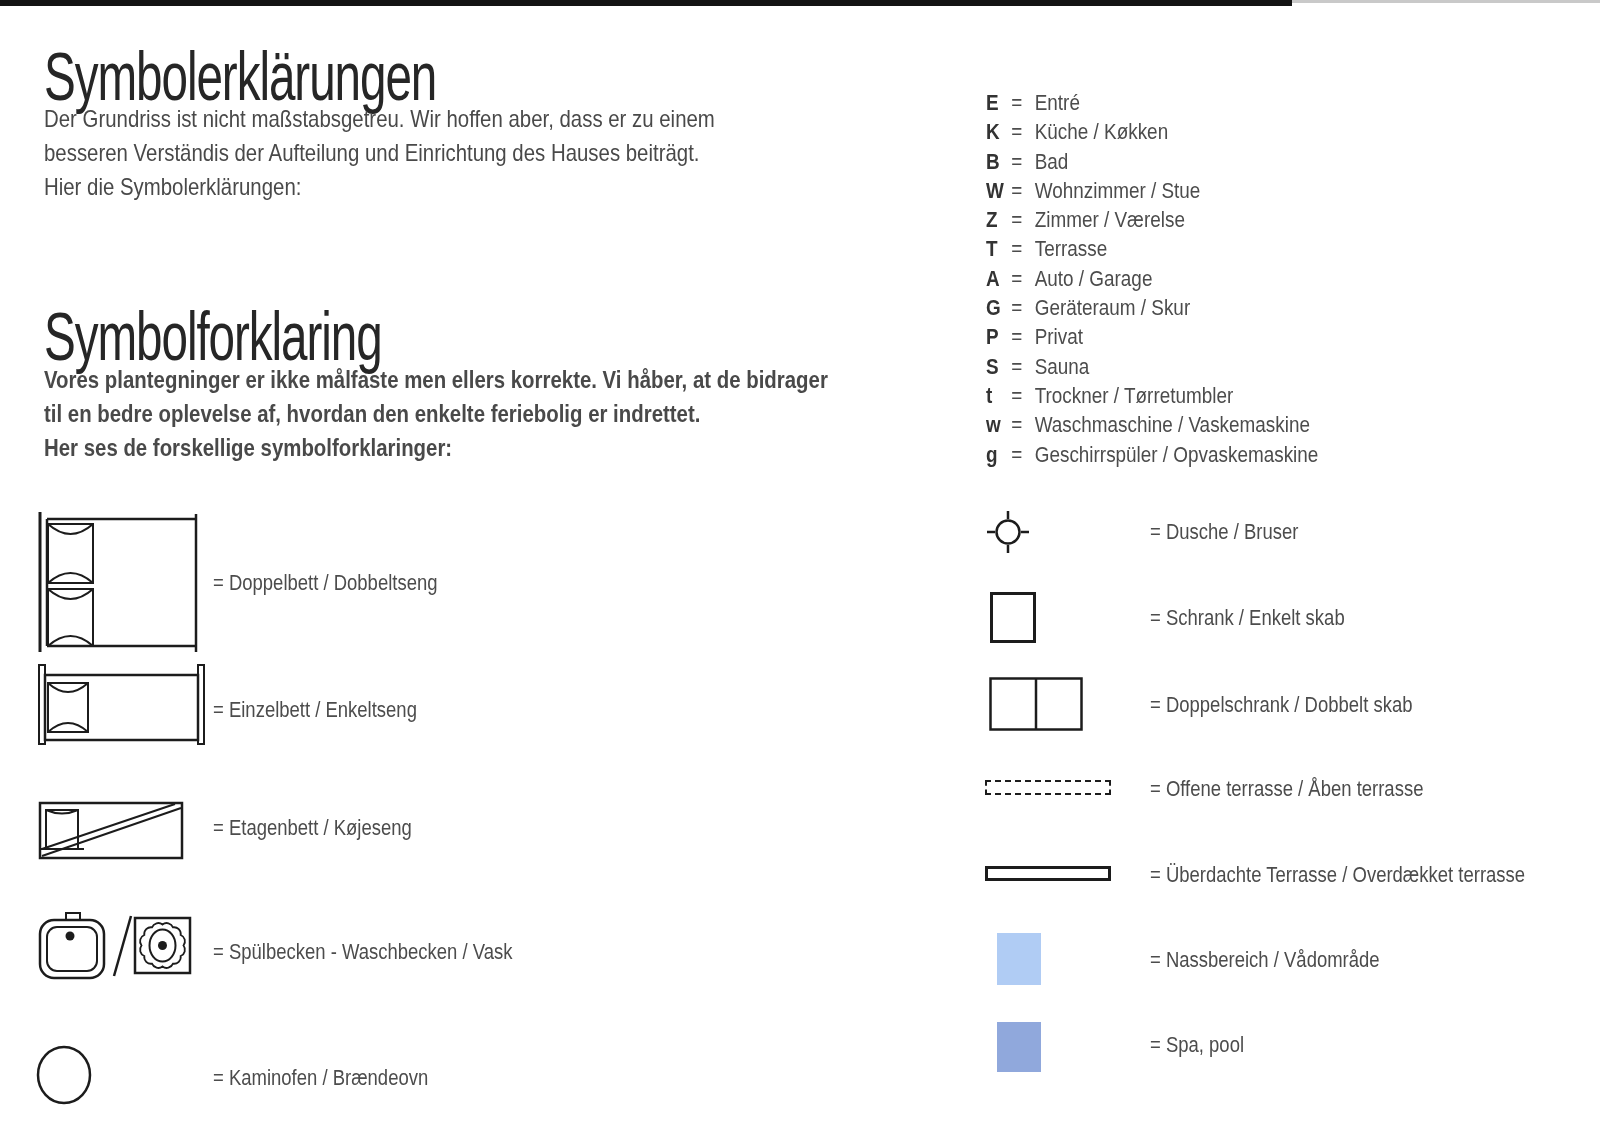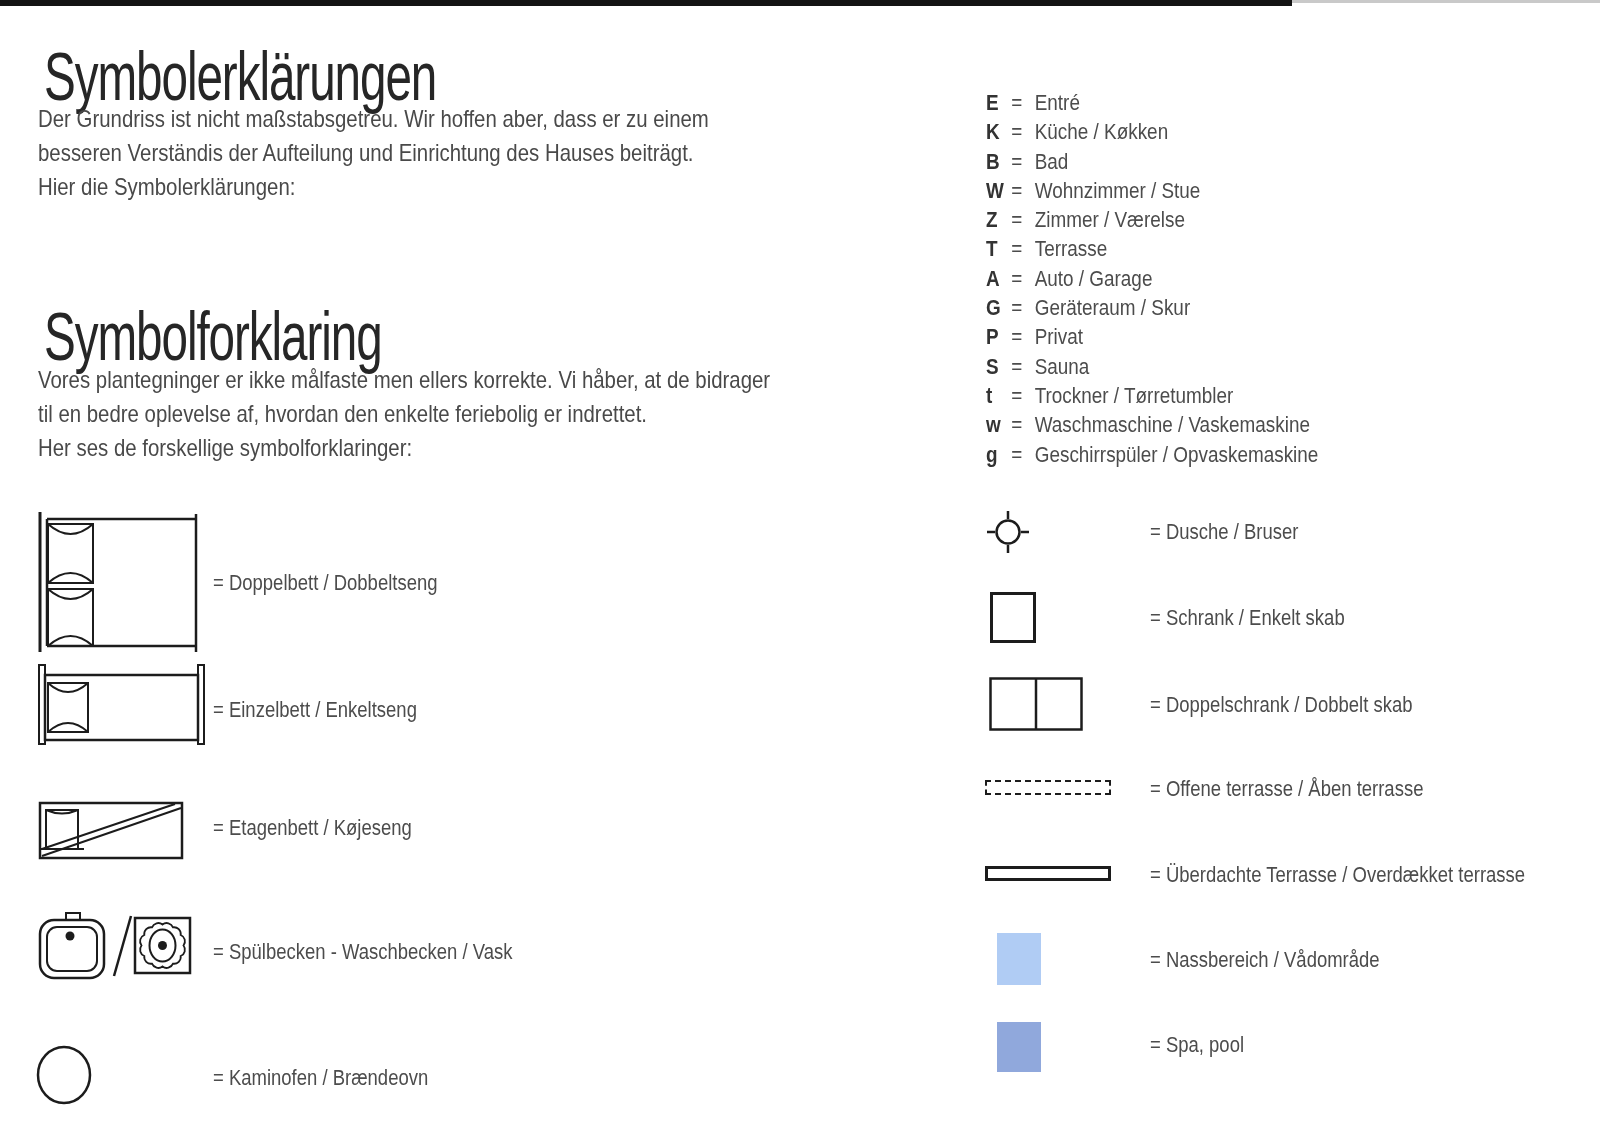--- a/index.html
+++ b/index.html
@@ -14,21 +14,21 @@
   .topbar-dark { position:absolute; left:0; top:0; width:1292px; height:6px; background:#141414; }
   .topbar-light { position:absolute; left:1292px; top:0; width:308px; height:3px; background:#c9c9c9; }
 
   .title {
     position:absolute; left:44px;
     font-size:68px; font-weight:400; letter-spacing:-1.5px;
     color:#262626; white-space:nowrap;
     transform:scaleX(0.70); transform-origin:0 0;
     line-height:1.0;
   }
-  .intro { position:absolute; left:38px; font-size:24px; color:#494949; }
+  .intro { position:absolute; left:44px; font-size:24px; color:#494949; }
   .intro .line {
     height:34px; line-height:34px; white-space:nowrap;
     transform:scaleX(0.85); transform-origin:0 50%;
   }
 
   .letters {
     position:absolute; left:986px; top:88px;
     font-size:22.5px; color:#4c4c4c;
     transform:scaleX(0.84); transform-origin:0 0;
   }
@@ -55,21 +55,21 @@
 <div class="topbar-light"></div>
 
 <h1 class="title" style="top:-4px;">Symbolerklärungen</h1>
 <div class="intro" style="top:102px;">
   <div class="line">Der Grundriss ist nicht maßstabsgetreu. Wir hoffen aber, dass er zu einem</div>
   <div class="line">besseren Verständis der Aufteilung und Einrichtung des Hauses beiträgt.</div>
   <div class="line">Hier die Symbolerklärungen:</div>
 </div>
 
 <h1 class="title" style="top:256px;">Symbolforklaring</h1>
-<div class="intro" style="top:363px;">
+<div class="intro" style="top:363px;font-weight:bold;">
   <div class="line">Vores plantegninger er ikke målfaste men ellers korrekte. Vi håber, at de bidrager</div>
   <div class="line">til en bedre oplevelse af, hvordan den enkelte feriebolig er indrettet.</div>
   <div class="line">Her ses de forskellige symbolforklaringer:</div>
 </div>
 
 <div class="letters">
   <div class="ll-row">
       <span class="ll-letter">E</span>
       <span class="ll-eq">=</span>
       <span class="ll-label">Entré</span>

